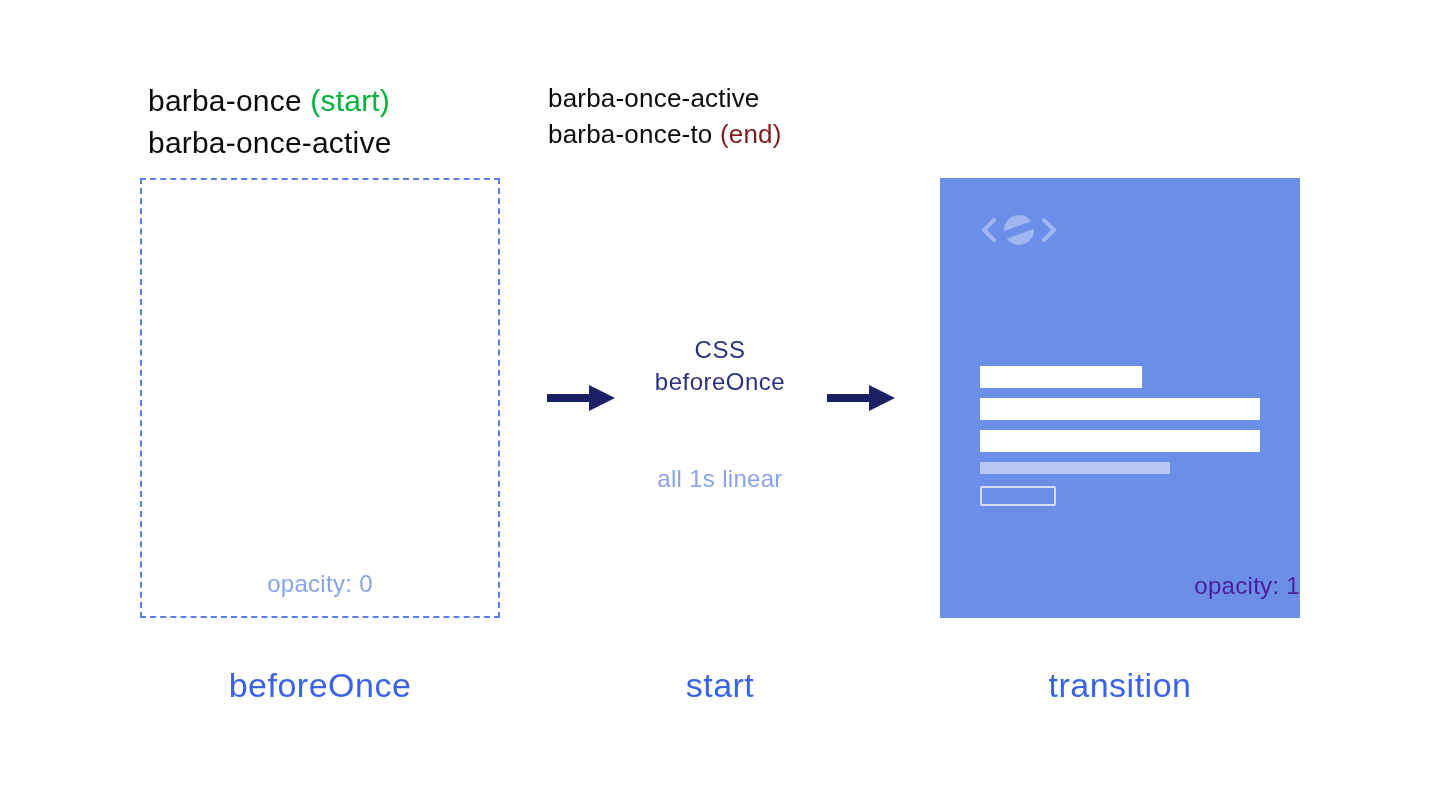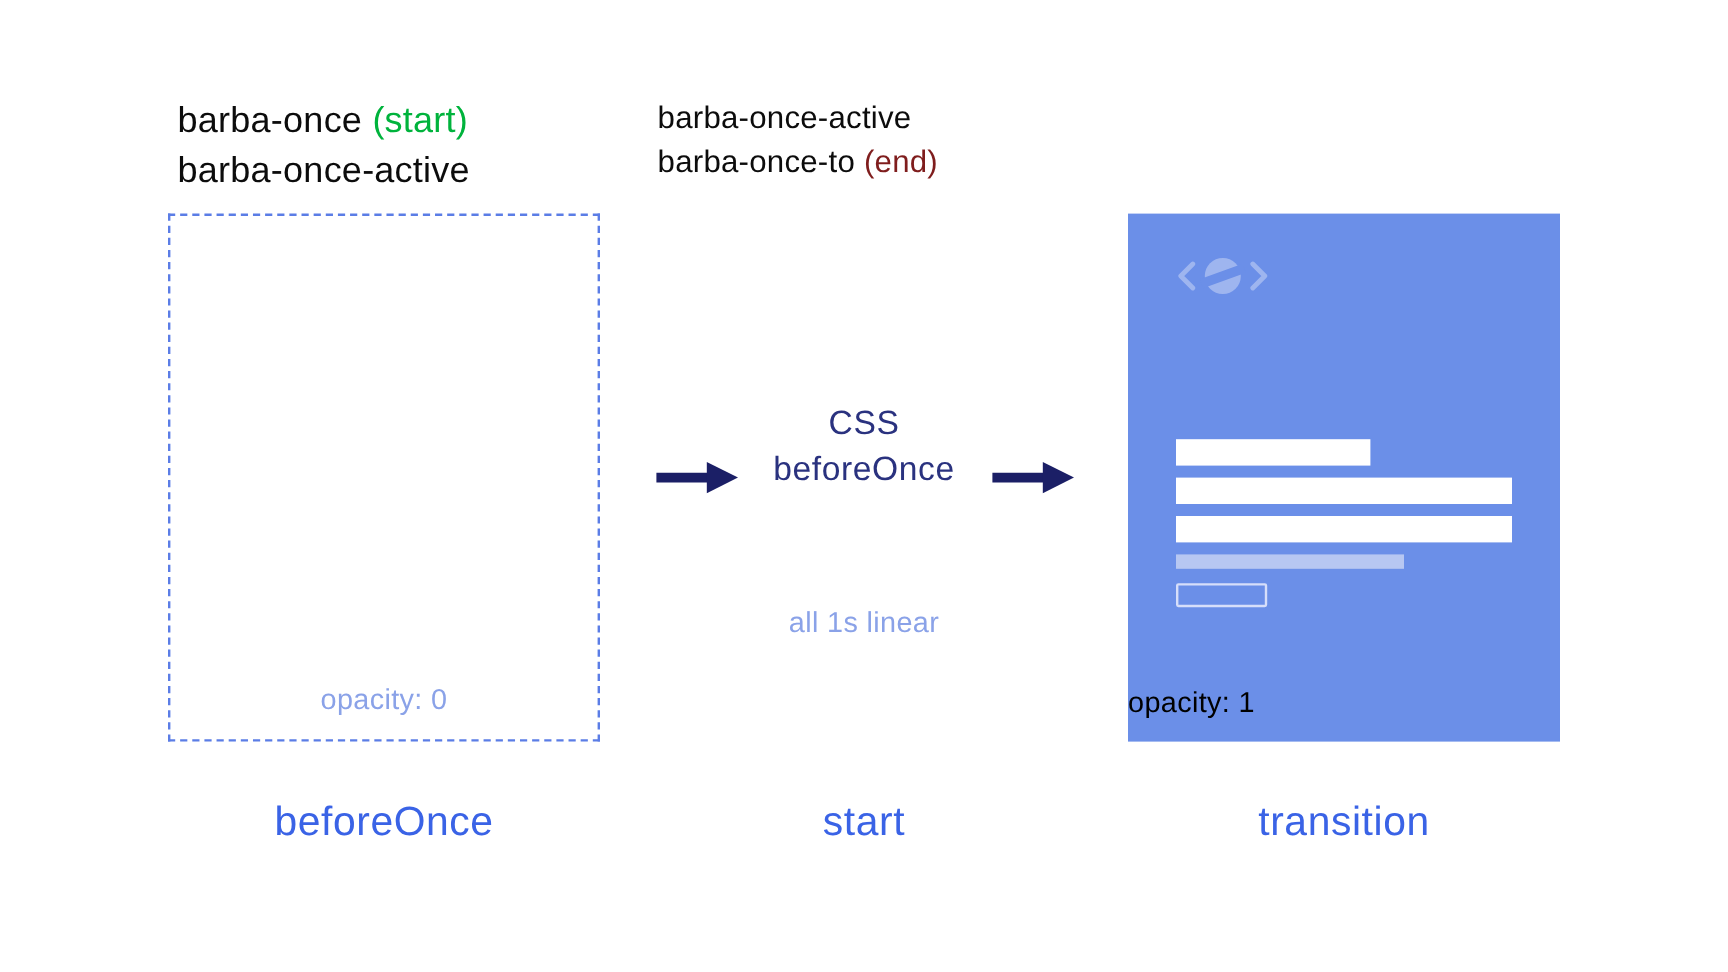--- a/index.html
+++ b/index.html
@@ -59,23 +59,23 @@
     bottom: 18px;
     font-size: 24px;
     letter-spacing: 0.3px;
   }
   .opacity-label.left {
     color: #8aa2e8;
     left: 0; right: 0;
     text-align: center;
   }
   .opacity-label.right {
-    color: #000000;
+    color: #4c1d95;
     left: 0; right: 0;
-    text-align: left;
+    text-align: right;
   }
 
   .mockup-logo {
     position: absolute;
     top: 34px;
     left: 40px;
     display: flex;
     align-items: center;
     gap: 0px;
     opacity: 0.55;
@@ -109,29 +109,29 @@
     border-radius: 2px;
   }
 
   .arrow {
     width: 70px;
     height: 30px;
     flex: 0 0 auto;
   }
   .middle-title {
     color: #2a327f;
-    font-size: 28px;
+    font-size: 24px;
     line-height: 1.35;
     text-align: center;
     letter-spacing: 0.5px;
   }
   .middle-sub {
     color: #8aa2e8;
     font-size: 24px;
-    margin-top: 96px;
+    margin-top: 66px;
     letter-spacing: 0.3px;
   }
 
   .stage-names {
     display: flex;
     justify-content: center;
     margin-top: 48px;
     font-size: 34px;
     color: #3a63e6;
     letter-spacing: 0.5px;

